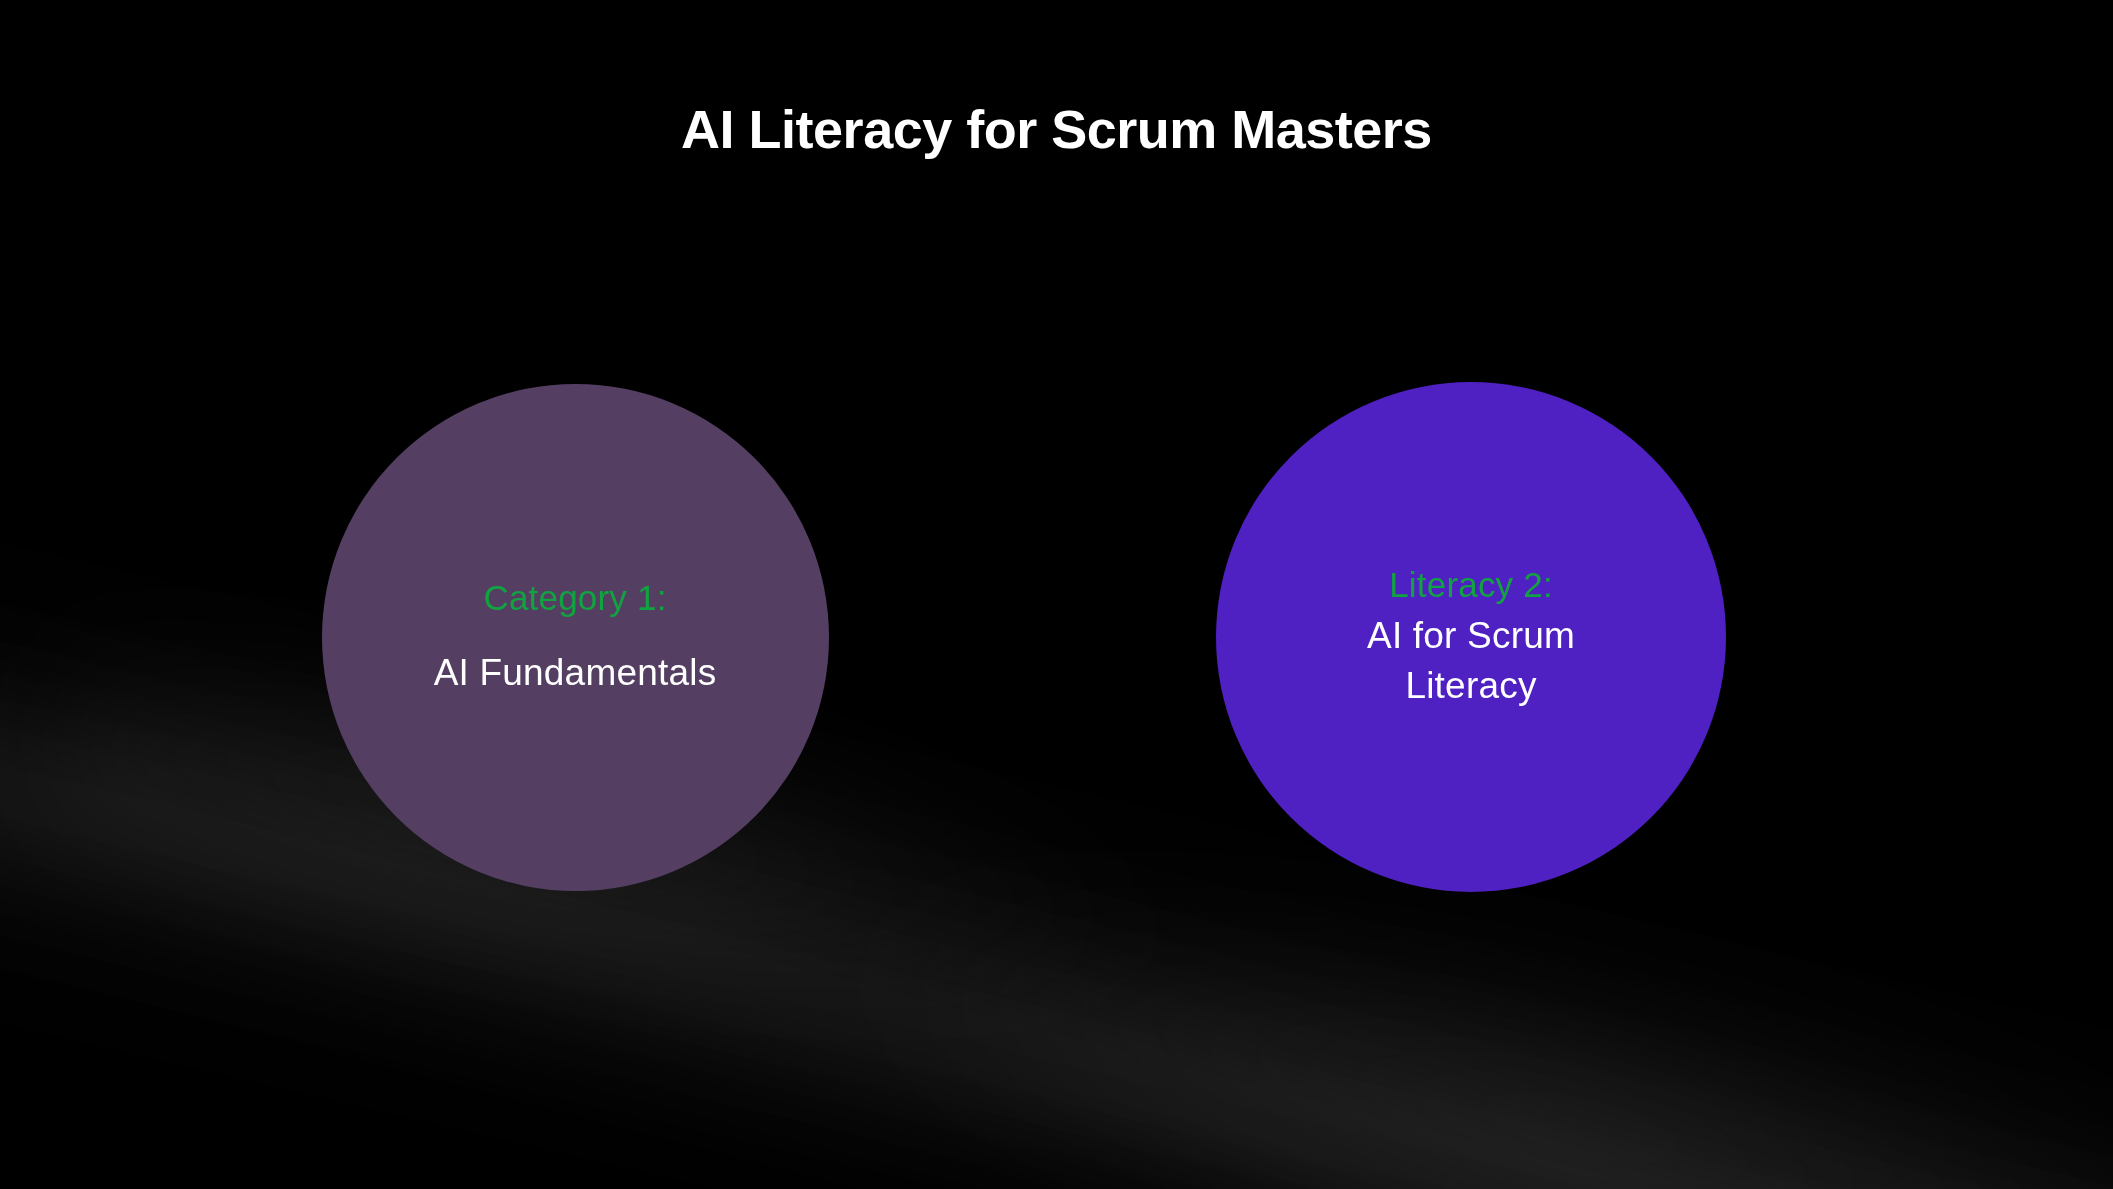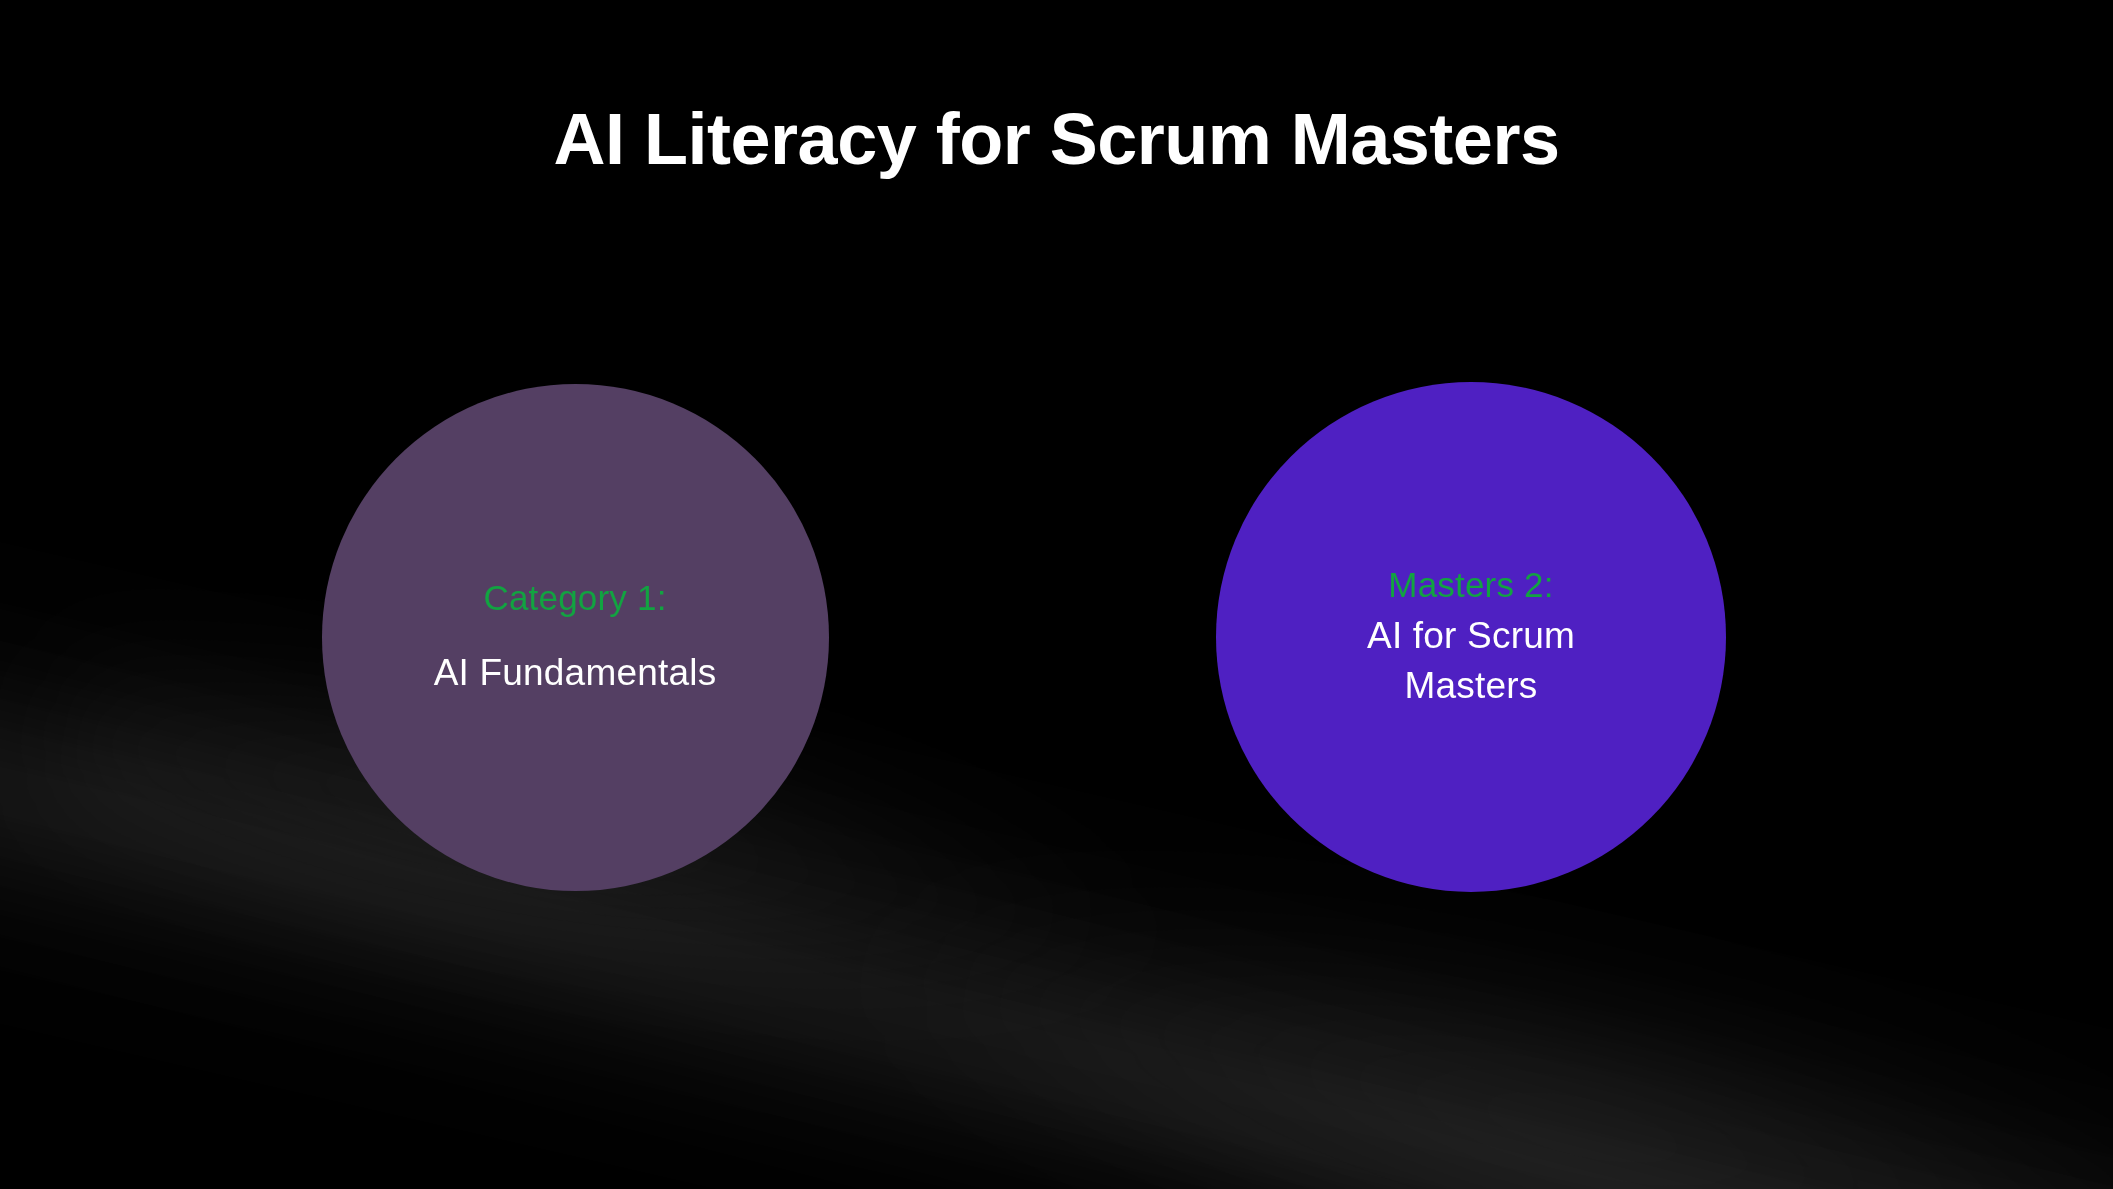--- a/index.html
+++ b/index.html
@@ -87,21 +87,21 @@
   .title {
     position: absolute;
     z-index: 3;
     left: 0;
     right: 0;
     top: 98px;
     text-align: center;
     color: #ffffff;
     font-family: "Liberation Sans", sans-serif;
     font-weight: 700;
-    font-size: 72px;
+    font-size: 54px;
     letter-spacing: -0.5px;
     line-height: 1.15;
     white-space: nowrap;
   }
 
   
   .circles {
     position: absolute;
     inset: 0;
     z-index: 2;
@@ -152,18 +152,18 @@
   <div class="title" style="color: rgb(255, 255, 255);">AI Literacy for Scrum Masters</div>
 
   <div class="circles">
 
     <div class="bubble" id="bubble-0" style="width: 507px; height: 507px; left: 321.5px; top: 383.5px; background: rgb(84, 63, 99); text-align: center;">
       <span class="cat-label" style="color: rgb(18, 163, 65);">Category 1:</span>
       <span class="cat-title" style="color: rgb(255, 255, 255); margin-top: 24px;">AI Fundamentals</span>
     </div>
 
     <div class="bubble" id="bubble-1" style="width: 510px; height: 510px; left: 1216px; top: 382px; background: rgb(79, 32, 194);">
-      <span class="cat-label" style="color: rgb(18, 163, 65);">Masters 2:</span>
-      <span class="cat-title" style="color: rgb(255, 255, 255);">AI for Scrum Masters</span>
+      <span class="cat-label" style="color: rgb(18, 163, 65);">Literacy 2:</span>
+      <span class="cat-title" style="color: rgb(255, 255, 255);">AI for Scrum Literacy</span>
     </div>
 
   </div>
 </div>
 
 </body></html>

